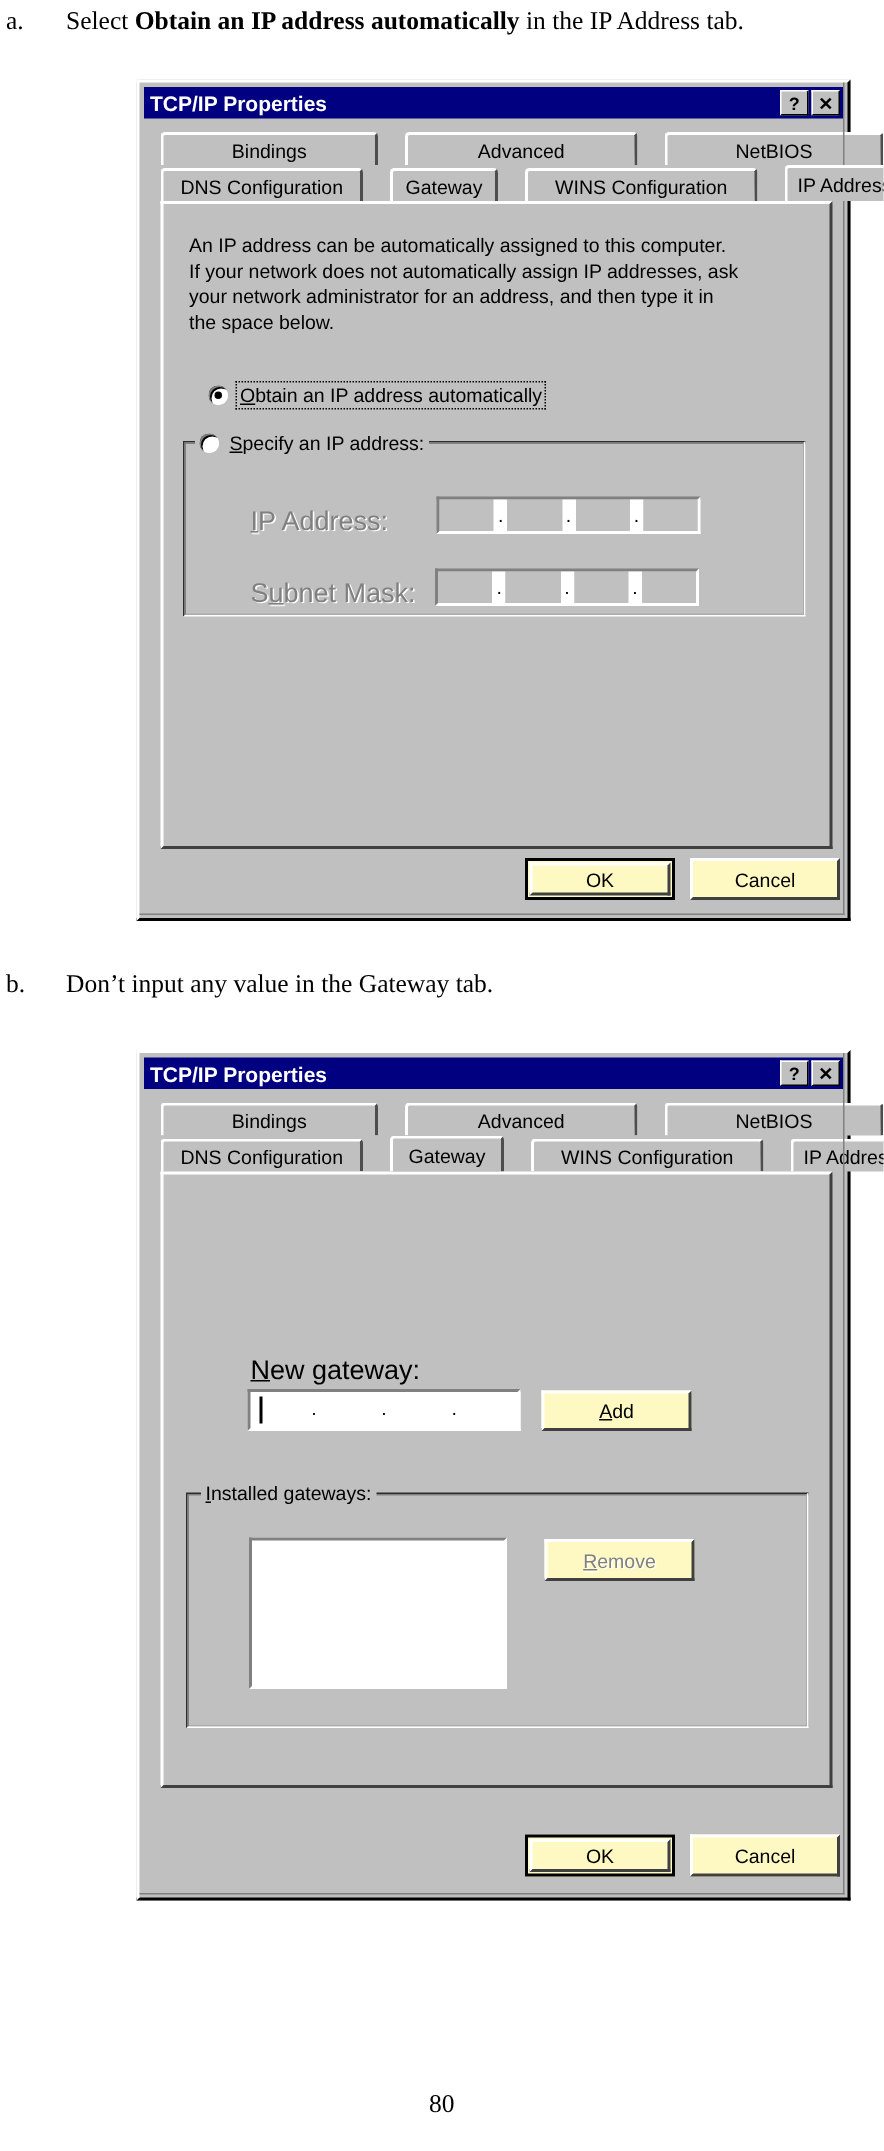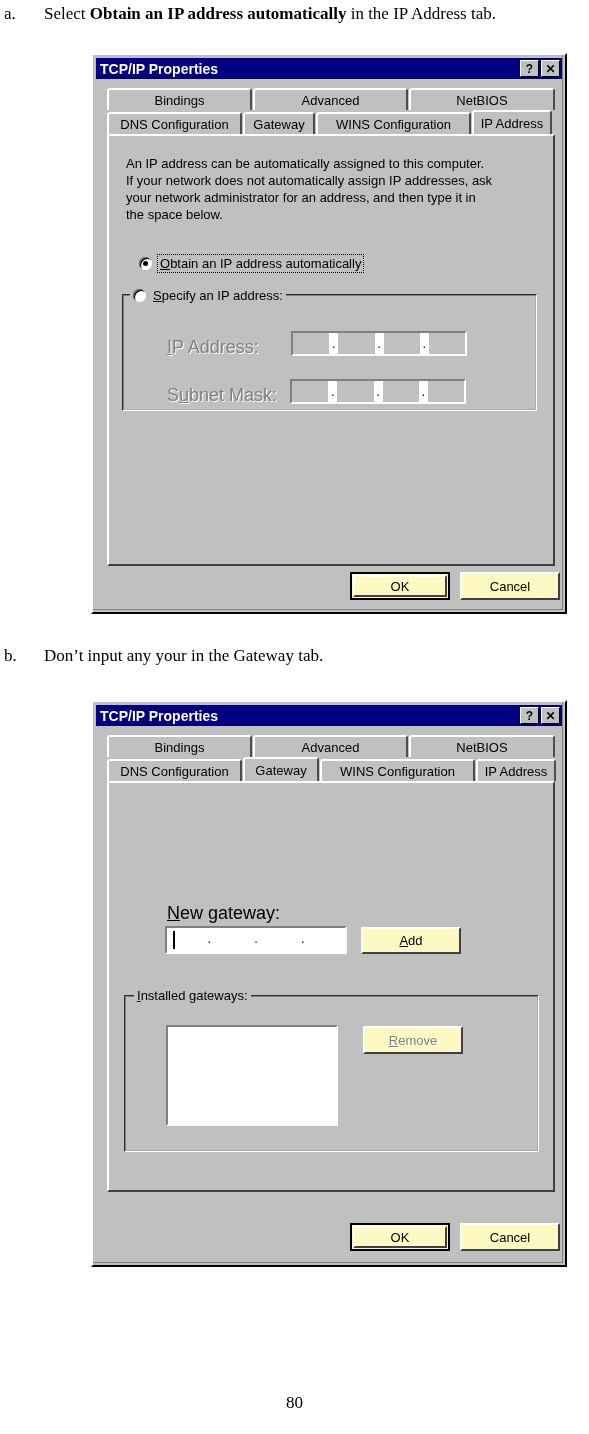--- a/index.html
+++ b/index.html
@@ -105,20 +105,21 @@
     justify-content: center;
     box-sizing: border-box;
     line-height: 1;
   }
 
   
   .tabrow {
     position: absolute;
     display: flex;
     height: 22px;
+    gap: 17px;
   }
   .tab {
     background: #c0c0c0;
     border-top: 2px solid #ffffff;
     border-left: 2px solid #ffffff;
     border-right: 2px solid #4d4d4d;
     box-sizing: border-box;
     font-family: "Liberation Sans", sans-serif;
     font-size: 13px;
     color: #000;
@@ -392,21 +393,21 @@
     </div>
   </div>
 
   <div class="btn default" style="left:257px; top:517px; width:100px; height:28px;">
     <span class="btn-inner">OK</span>
   </div>
   <div class="btn" style="left:367px; top:517px; width:100px; height:28px;">Cancel</div>
 </div>
 
 <div class="doc-step" id="step-b">
-  <span class="marker">b.</span><span>Don’t input any your in the Gateway tab.</span>
+  <span class="marker">b.</span><span>Don’t input any value in the Gateway tab.</span>
 </div>
 
 <div class="dialog" id="dialog-gw">
 
   <div class="titlebar">
     <div class="titlebar-text">TCP/IP Properties</div>
     <div class="titlebar-buttons">
       <div class="tb-btn">?</div>
       <div class="tb-btn">✕</div>
     </div>

